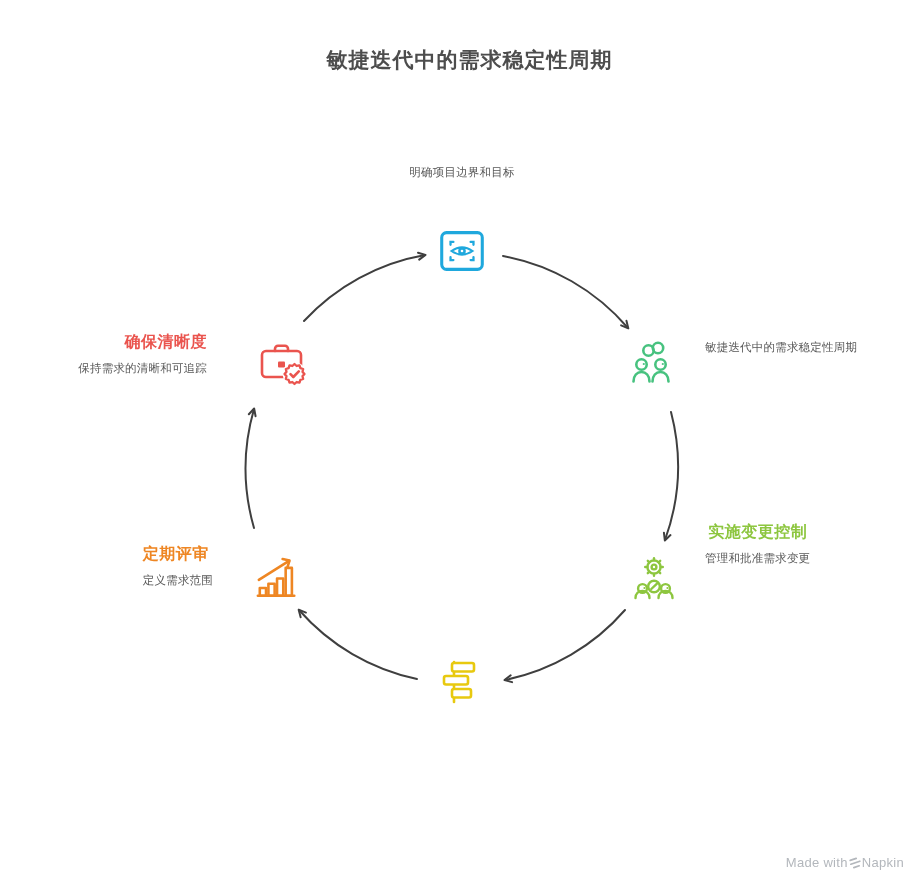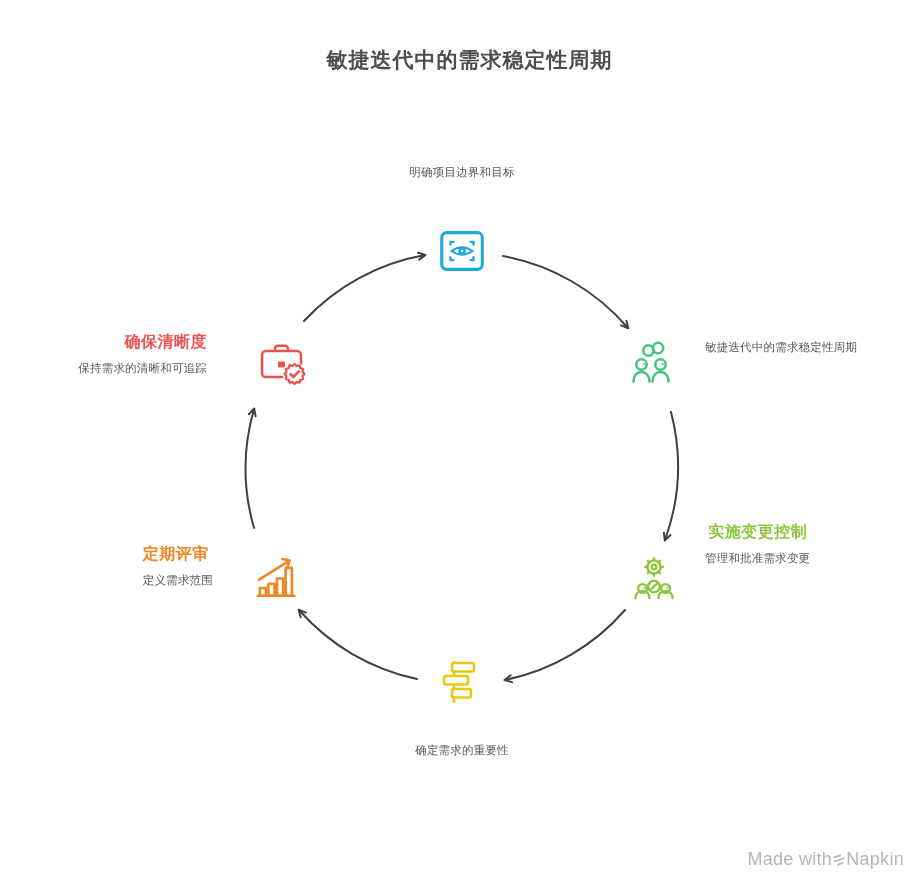--- a/index.html
+++ b/index.html
@@ -31,21 +31,21 @@
   .t-yellow{color:var(--c-yellow);} .t-orange{color:var(--c-orange);} .t-red{color:var(--c-red);}
   .icon{position:absolute;line-height:0;}
   .ic-blue{left:440px;top:230px;}
   .ic-green{left:629px;top:340px;}
   .ic-olive{left:630px;top:556px;}
   .ic-yellow{left:441px;top:660px;}
   .ic-orange{left:255px;top:553px;}
   .ic-red{left:258px;top:341px;}
   .watermark{
     position:absolute;right:20px;bottom:18px;display:flex;align-items:center;
-    font-size:18px;color:var(--c-mark);letter-spacing:0.3px;text-decoration:none;cursor:pointer;
+    font-size:13px;color:var(--c-mark);letter-spacing:0.3px;text-decoration:none;cursor:pointer;
   }
 </style>
 </head>
 <body>
 
 <div class="page-title">敏捷迭代中的需求稳定性周期</div>
 
 <svg class="arcs" width="924" height="888" viewBox="0 0 924 888">
   <defs>
     <marker id="ah" markerWidth="12" markerHeight="12" refX="8" refY="5" orient="auto" markerUnits="userSpaceOnUse">
@@ -166,21 +166,20 @@
 <div class="node-label pos-right-top">
   <div class="node-sub">敏捷迭代中的需求稳定性周期</div>
 </div>
 
 <div class="node-label pos-right-bottom">
   <div class="node-title t-olive">实施变更控制</div>
   <div class="node-sub">管理和批准需求变更</div>
 </div>
 
 <div class="node-label pos-bottom">
-  <div class="node-sub">确定需求的重要性</div>
 </div>
 
 <div class="node-label pos-left-bottom">
   <div class="node-title t-orange">定期评审</div>
   <div class="node-sub">定义需求范围</div>
 </div>
 
 <div class="node-label pos-left-top">
   <div class="node-title t-red">确保清晰度</div>
   <div class="node-sub">保持需求的清晰和可追踪</div>

